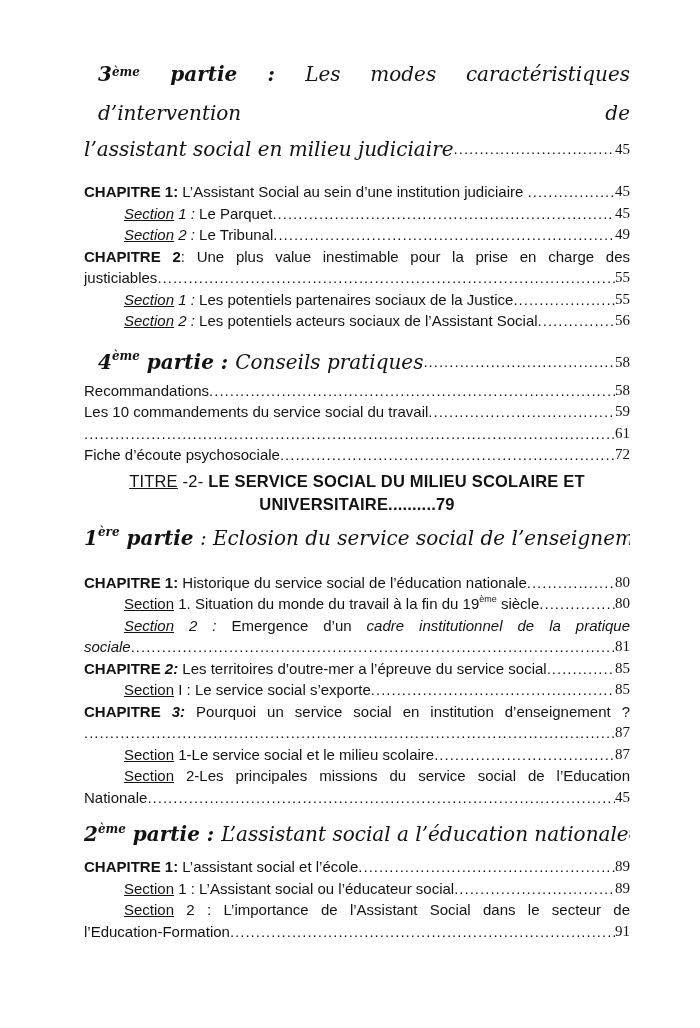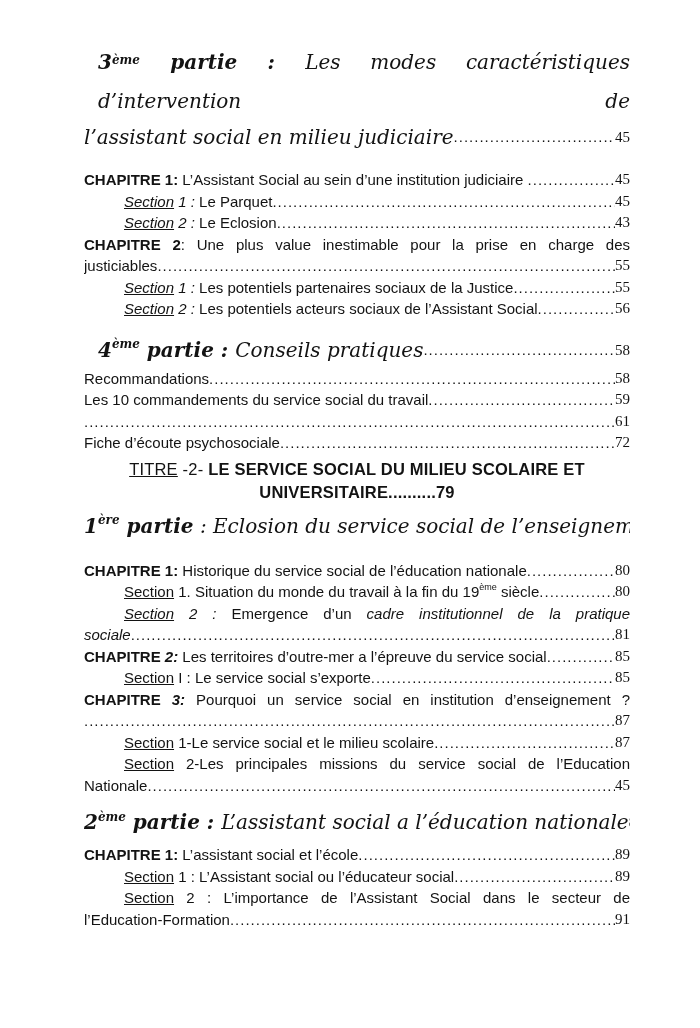--- a/index.html
+++ b/index.html
@@ -1,18 +1,18 @@
 <!DOCTYPE html>
 <html><head>
 <meta charset="utf-8">
 <style>
   html,body{margin:0;padding:0;background:#fff;}
   body{width:700px;height:1028px;overflow:hidden;color:#131313;
        font-family:"Liberation Sans",sans-serif;font-size:15px;}
-  .page{padding:44px 70px 0 84px;}
+  .page{padding:56px 70px 0 84px;}
   .line{line-height:21.5px;overflow:hidden;}
   
   .fill{display:flex;flex-wrap:nowrap;align-items:center;}
   .fill>span{white-space:pre;flex-shrink:0;}
   .fill>.dots{flex:1 1 0;min-width:0;overflow:hidden;letter-spacing:1px;
               font-family:"Liberation Sans",sans-serif;font-style:normal;
               font-weight:400;font-size:15px;}
   .fill>.num{font-family:Liberation Serif, serif;font-style:normal;
              font-weight:400;font-size:15px;}
   
@@ -55,23 +55,23 @@
       <div class="line fill sec">
         <span class="i u">Section</span>
         <span class="i"> 1 : </span>
         <span class="">Le Parquet</span>
         <span class="dots">........................................................................................................................................................................................................................................</span>
         <span class="num">45</span>
       </div>
       <div class="line fill sec">
         <span class="i u">Section</span>
         <span class="i"> 2 : </span>
-        <span class="">Le Eclosion</span>
-        <span class="dots">........................................................................................................................................................................................................................................</span>
-        <span class="num">43</span>
+        <span class="">Le Tribunal</span>
+        <span class="dots">........................................................................................................................................................................................................................................</span>
+        <span class="num">49</span>
       </div>
       <div class="line just"><span class="b">CHAPITRE 2</span><span class="">: Une plus value inestimable pour la prise en charge des</span></div>
       <div class="line fill">
         <span class="">justiciables</span>
         <span class="dots">........................................................................................................................................................................................................................................</span>
         <span class="num">55</span>
       </div>
       <div class="line fill sec">
         <span class="i u">Section</span>
         <span class="i"> 1 : </span>

